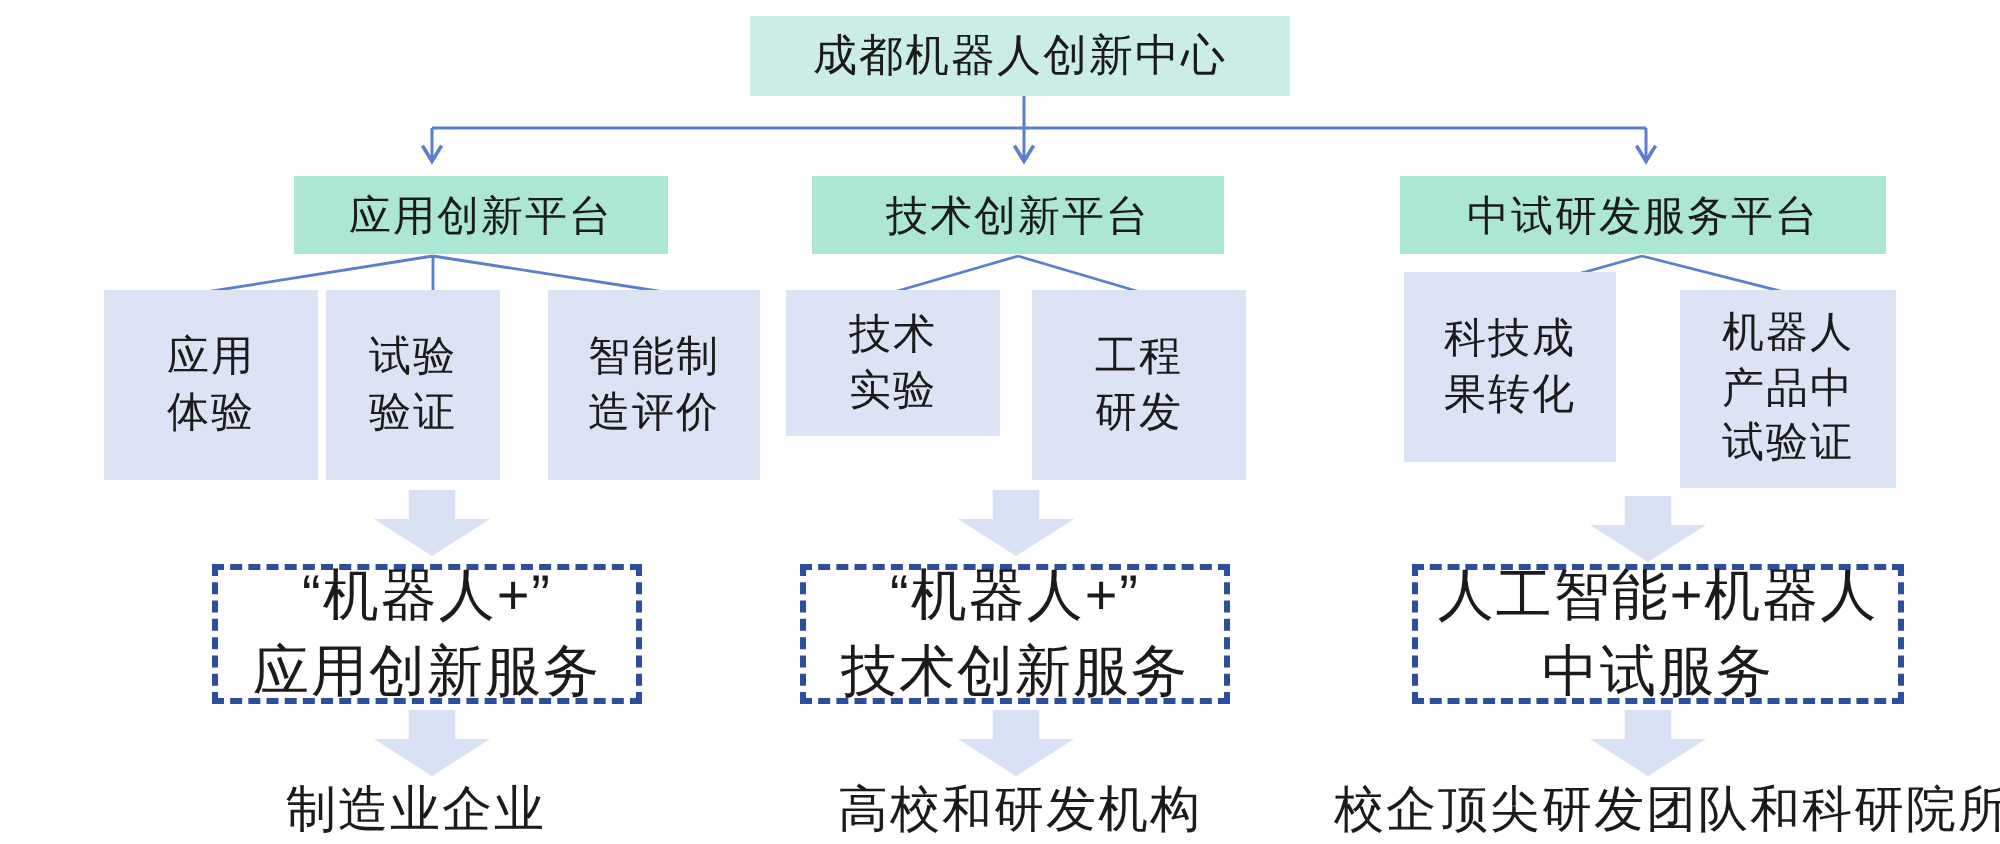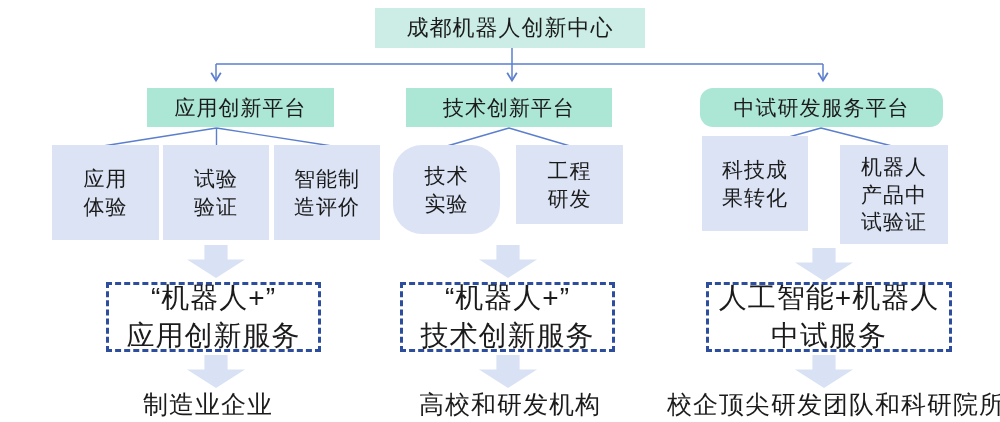--- a/index.html
+++ b/index.html
@@ -54,51 +54,51 @@
 
     <path d="M821,128 L757,146 M821,128 L892,146" fill="none" stroke="#5b7fce" stroke-width="1.4"></path>
   </svg>
 
   <div class="abs center root-node" style="left:375px;top:8px;width:270px;height:40px;">成都机器人创新中心</div>
 
   <div class="abs center platform-node" style="left:123px;top:88px;width:187px;height:39px;margin-left:24px;">应用创新平台</div>
 
   <div class="abs center func-box pre" style="left:52px;top:145px;width:107px;height:95px;">应用
 体验</div>
-  <div class="abs center func-box pre" style="left:163px;top:145px;width:106px;height:95px;">试验
+  <div class="abs center func-box pre" style="left:163px;top:145px;width:87px;height:95px;">试验
 验证</div>
   <div class="abs center func-box pre" style="left:274px;top:145px;width:106px;height:95px;">智能制
 造评价</div>
 
   <div class="abs fat-arrow" style="left:187px;top:245px;width:58px;height:33px;"></div>
 
   <div class="abs center service-box pre" style="left:106px;top:282px;width:215px;height:70px;">“机器人+”
 应用创新服务</div>
 
   <div class="abs fat-arrow" style="left:187px;top:355px;width:58px;height:33px;"></div>
 
   <div class="abs center beneficiary" style="left:108px;top:390px;width:200px;height:28px;">制造业企业</div>
 
   <div class="abs center platform-node" style="left:406px;top:88px;width:206px;height:39px;">技术创新平台</div>
 
-  <div class="abs center func-box pre" style="left:393px;top:145px;width:107px;height:89px;border-radius:29px;">技术
+  <div class="abs center func-box pre" style="left:393px;top:145px;width:107px;height:73px;">技术
 实验</div>
-  <div class="abs center func-box pre" style="left:516px;top:145px;width:107px;height:79px;">工程
+  <div class="abs center func-box pre" style="left:516px;top:145px;width:107px;height:95px;">工程
 研发</div>
 
   <div class="abs fat-arrow" style="left:479px;top:245px;width:58px;height:33px;"></div>
 
   <div class="abs center service-box pre" style="left:400px;top:282px;width:215px;height:70px;">“机器人+”
 技术创新服务</div>
 
   <div class="abs fat-arrow" style="left:479px;top:355px;width:58px;height:33px;"></div>
 
   <div class="abs center beneficiary" style="left:410px;top:390px;width:200px;height:28px;">高校和研发机构</div>
 
-  <div class="abs center platform-node" style="left:700px;top:88px;width:243px;height:39px;border-radius:13px;">中试研发服务平台</div>
+  <div class="abs center platform-node" style="left:700px;top:88px;width:243px;height:39px;">中试研发服务平台</div>
 
   <div class="abs center func-box pre" style="left:702px;top:136px;width:106px;height:95px;">科技成
 果转化</div>
   <div class="abs center func-box pre" style="left:840px;top:145px;width:108px;height:99px;">机器人
 产品中
 试验证</div>
 
   <div class="abs fat-arrow" style="left:795px;top:248px;width:58px;height:33px;"></div>
 
   <div class="abs center service-box pre" style="left:706px;top:282px;width:246px;height:70px;">人工智能+机器人

